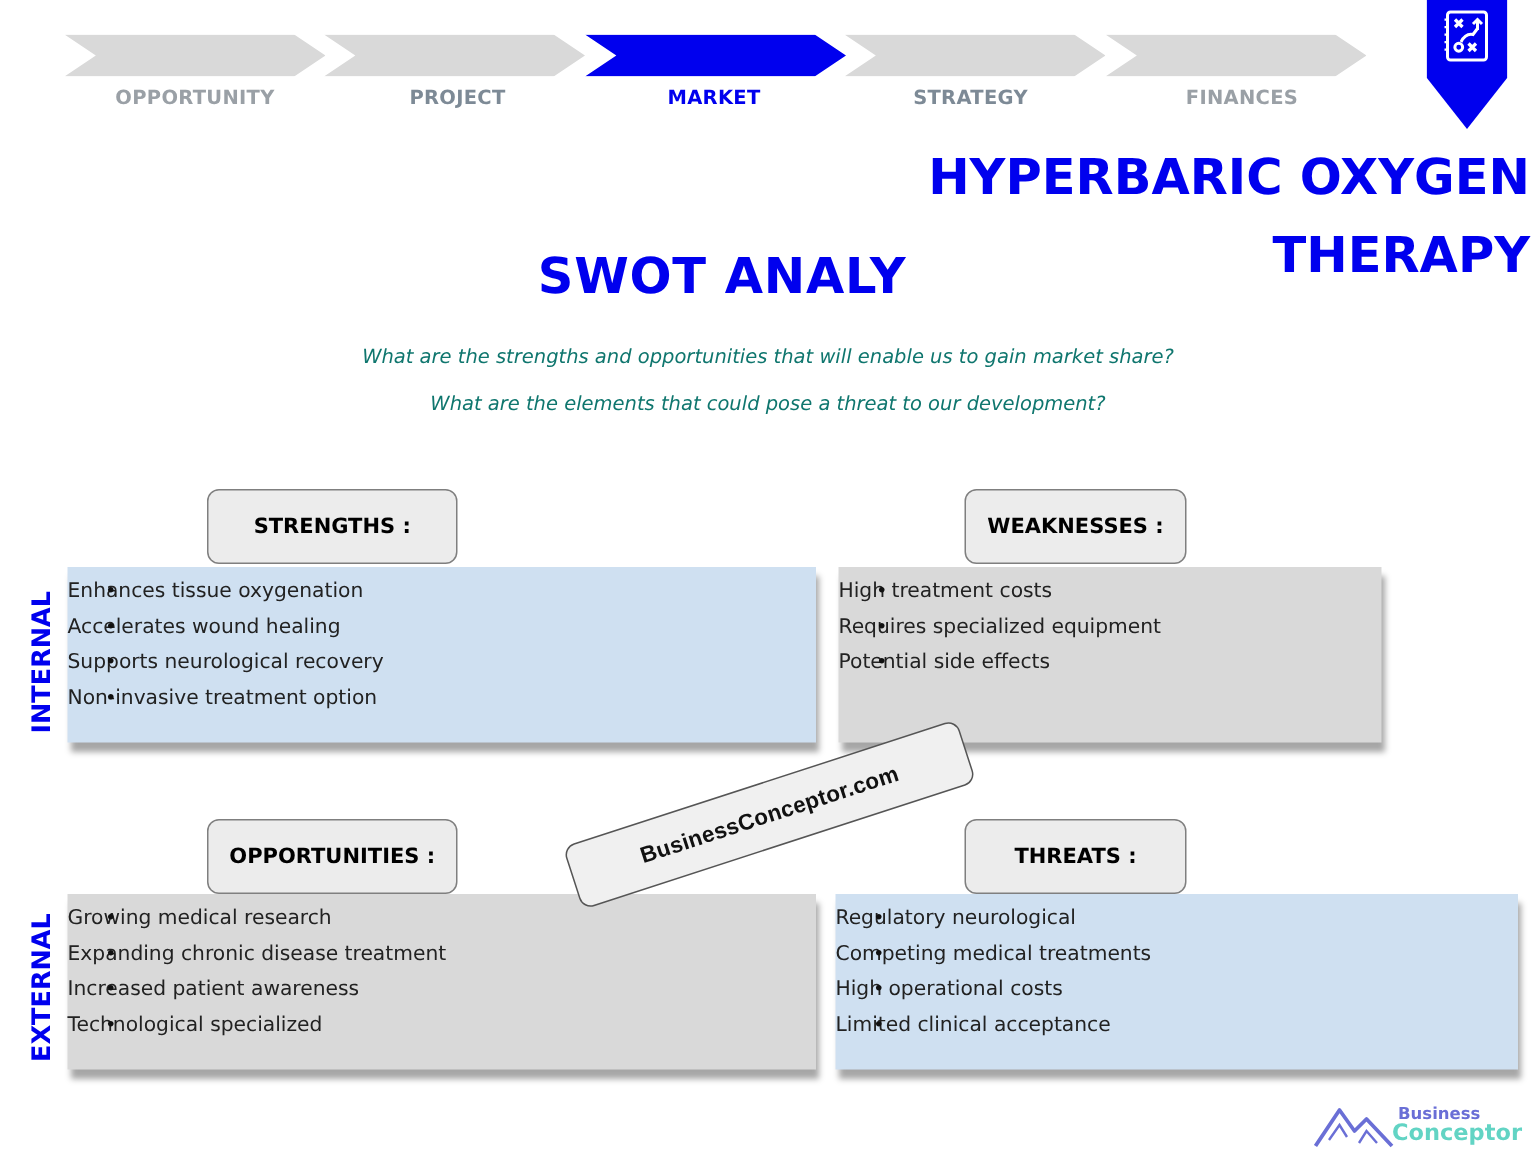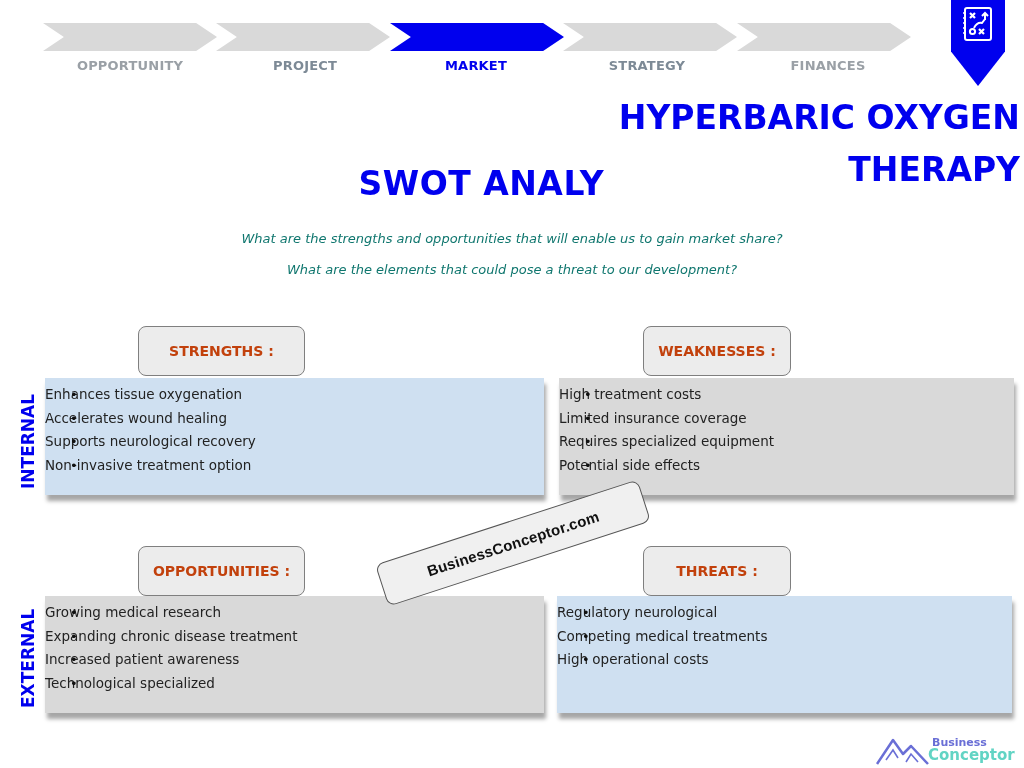--- a/index.html
+++ b/index.html
@@ -68,21 +68,21 @@
     position: relative; font-family: "DejaVu Sans", sans-serif; font-size: 13.5px;
     color: #222; line-height: 23.5px; 
   }
   .quad li::before {
     content: "\2022"; position: absolute; left: 25px; top: 0; font-size: 13px; color: #111;
   }
   .qlabel {
     position: absolute; height: 50px; border: 1px solid #7f7f7f; border-radius: 8px;
     background: #ececec;
     display: flex; align-items: center; justify-content: center;
-    font-family: "DejaVu Sans", sans-serif; font-weight: bold; font-size: 14px; color: #c2410c;
+    font-family: "DejaVu Sans", sans-serif; font-weight: bold; font-size: 14px; color: #000000;
   }
 
   
   .watermark {
     position: absolute; left: 375px; top: 521px; width: 276px; height: 44px;
     background: #f0f0f0; border: 1px solid #555; border-radius: 8px;
     transform: rotate(-18deg); transform-origin: center;
     display: flex; align-items: center; justify-content: center;
     font-family: "Liberation Sans", sans-serif; font-weight: bold; font-size: 15px; color: #111;
     letter-spacing: 0.2px;
@@ -146,41 +146,41 @@
 <div class="axis" style="top:604px;height:108px">EXTERNAL</div>
 
 <div class="quad blue" style="left:45px;top:378px">
   <ul>
     <li>Enhances tissue oxygenation</li>
     <li>Accelerates wound healing</li>
     <li>Supports neurological recovery</li>
     <li>Non-invasive treatment option</li>
   </ul>
 </div>
-<div class="quad grey" style="left:559px;top:378px;width:455px">
+<div class="quad grey" style="left:559px;top:378px;width:362px">
   <ul style="padding-left:0">
     <li>High treatment costs</li>
-    <li>Limited insurance coverage</li>
     <li>Requires specialized equipment</li>
     <li>Potential side effects</li>
   </ul>
 </div>
 <div class="quad grey" style="left:45px;top:596px">
   <ul>
     <li>Growing medical research</li>
     <li>Expanding chronic disease treatment</li>
     <li>Increased patient awareness</li>
     <li>Technological specialized</li>
   </ul>
 </div>
 <div class="quad blue" style="left:557px;top:596px;width:455px">
   <ul>
     <li>Regulatory neurological</li>
     <li>Competing medical treatments</li>
     <li>High operational costs</li>
+    <li>Limited clinical acceptance</li>
   </ul>
 </div>
 
 <div class="qlabel" style="left:138px;top:326px;width:167px">STRENGTHS :</div>
 <div class="qlabel" style="left:643px;top:326px;width:148px">WEAKNESSES :</div>
 <div class="qlabel" style="left:138px;top:546px;width:167px">OPPORTUNITIES :</div>
 <div class="qlabel" style="left:643px;top:546px;width:148px">THREATS :</div>
 
 <div class="watermark">BusinessConceptor.com</div>
 

